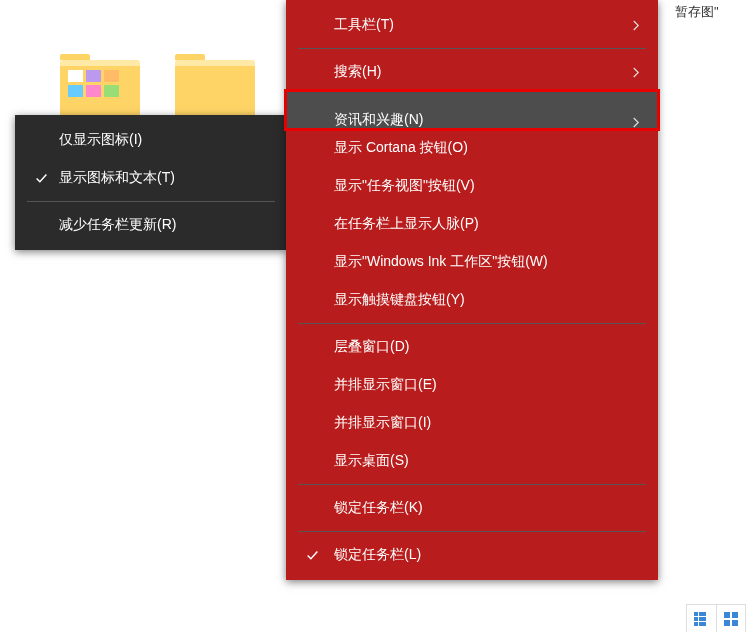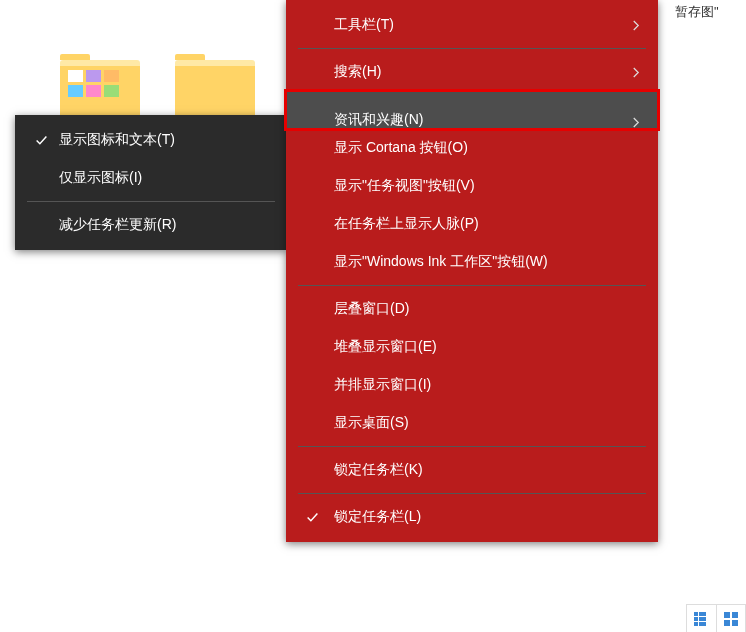--- a/index.html
+++ b/index.html
@@ -158,31 +158,31 @@
 
 <div class="top-text">暂存图"</div>
 
 <div class="folders">
   <div class="folder thumbs"></div>
   <div class="folder"></div>
 </div>
 
 <div class="submenu" id="submenu">
     <div class="menu-item">
+      <span class="check checkmark"></span>
+      <span class="label">仅显示图标(I)</span>
+      <span class="arrow chevron"></span>
+    </div>
+    <div class="menu-item">
       <span class="check checkmark">
         <svg viewBox="0 0 16 16" fill="none" stroke="#fff" stroke-width="1.8">
           <polyline points="2,8 6,12 14,3"></polyline>
         </svg>
       </span>
       <span class="label">显示图标和文本(T)</span>
-      <span class="arrow chevron"></span>
-    </div>
-    <div class="menu-item">
-      <span class="check checkmark"></span>
-      <span class="label">仅显示图标(I)</span>
       <span class="arrow chevron"></span>
     </div>
     <div class="menu-sep"></div>
     <div class="menu-item">
       <span class="check checkmark"></span>
       <span class="label">减少任务栏更新(R)</span>
       <span class="arrow chevron"></span>
     </div>
   </div>
 
@@ -228,29 +228,34 @@
     <div class="menu-item">
       <span class="check checkmark"></span>
       <span class="label">在任务栏上显示人脉(P)</span>
       <span class="arrow chevron"></span>
     </div>
     <div class="menu-item">
       <span class="check checkmark"></span>
       <span class="label">显示"Windows Ink 工作区"按钮(W)</span>
       <span class="arrow chevron"></span>
     </div>
+    <div class="menu-item">
+      <span class="check checkmark"></span>
+      <span class="label">显示触摸键盘按钮(Y)</span>
+      <span class="arrow chevron"></span>
+    </div>
     <div class="menu-sep"></div>
     <div class="menu-item">
       <span class="check checkmark"></span>
       <span class="label">层叠窗口(D)</span>
       <span class="arrow chevron"></span>
     </div>
     <div class="menu-item">
       <span class="check checkmark"></span>
-      <span class="label">堆叠显示窗口(E)</span>
+      <span class="label">并排显示窗口(E)</span>
       <span class="arrow chevron"></span>
     </div>
     <div class="menu-item">
       <span class="check checkmark"></span>
       <span class="label">并排显示窗口(I)</span>
       <span class="arrow chevron"></span>
     </div>
     <div class="menu-item">
       <span class="check checkmark"></span>
       <span class="label">显示桌面(S)</span>

